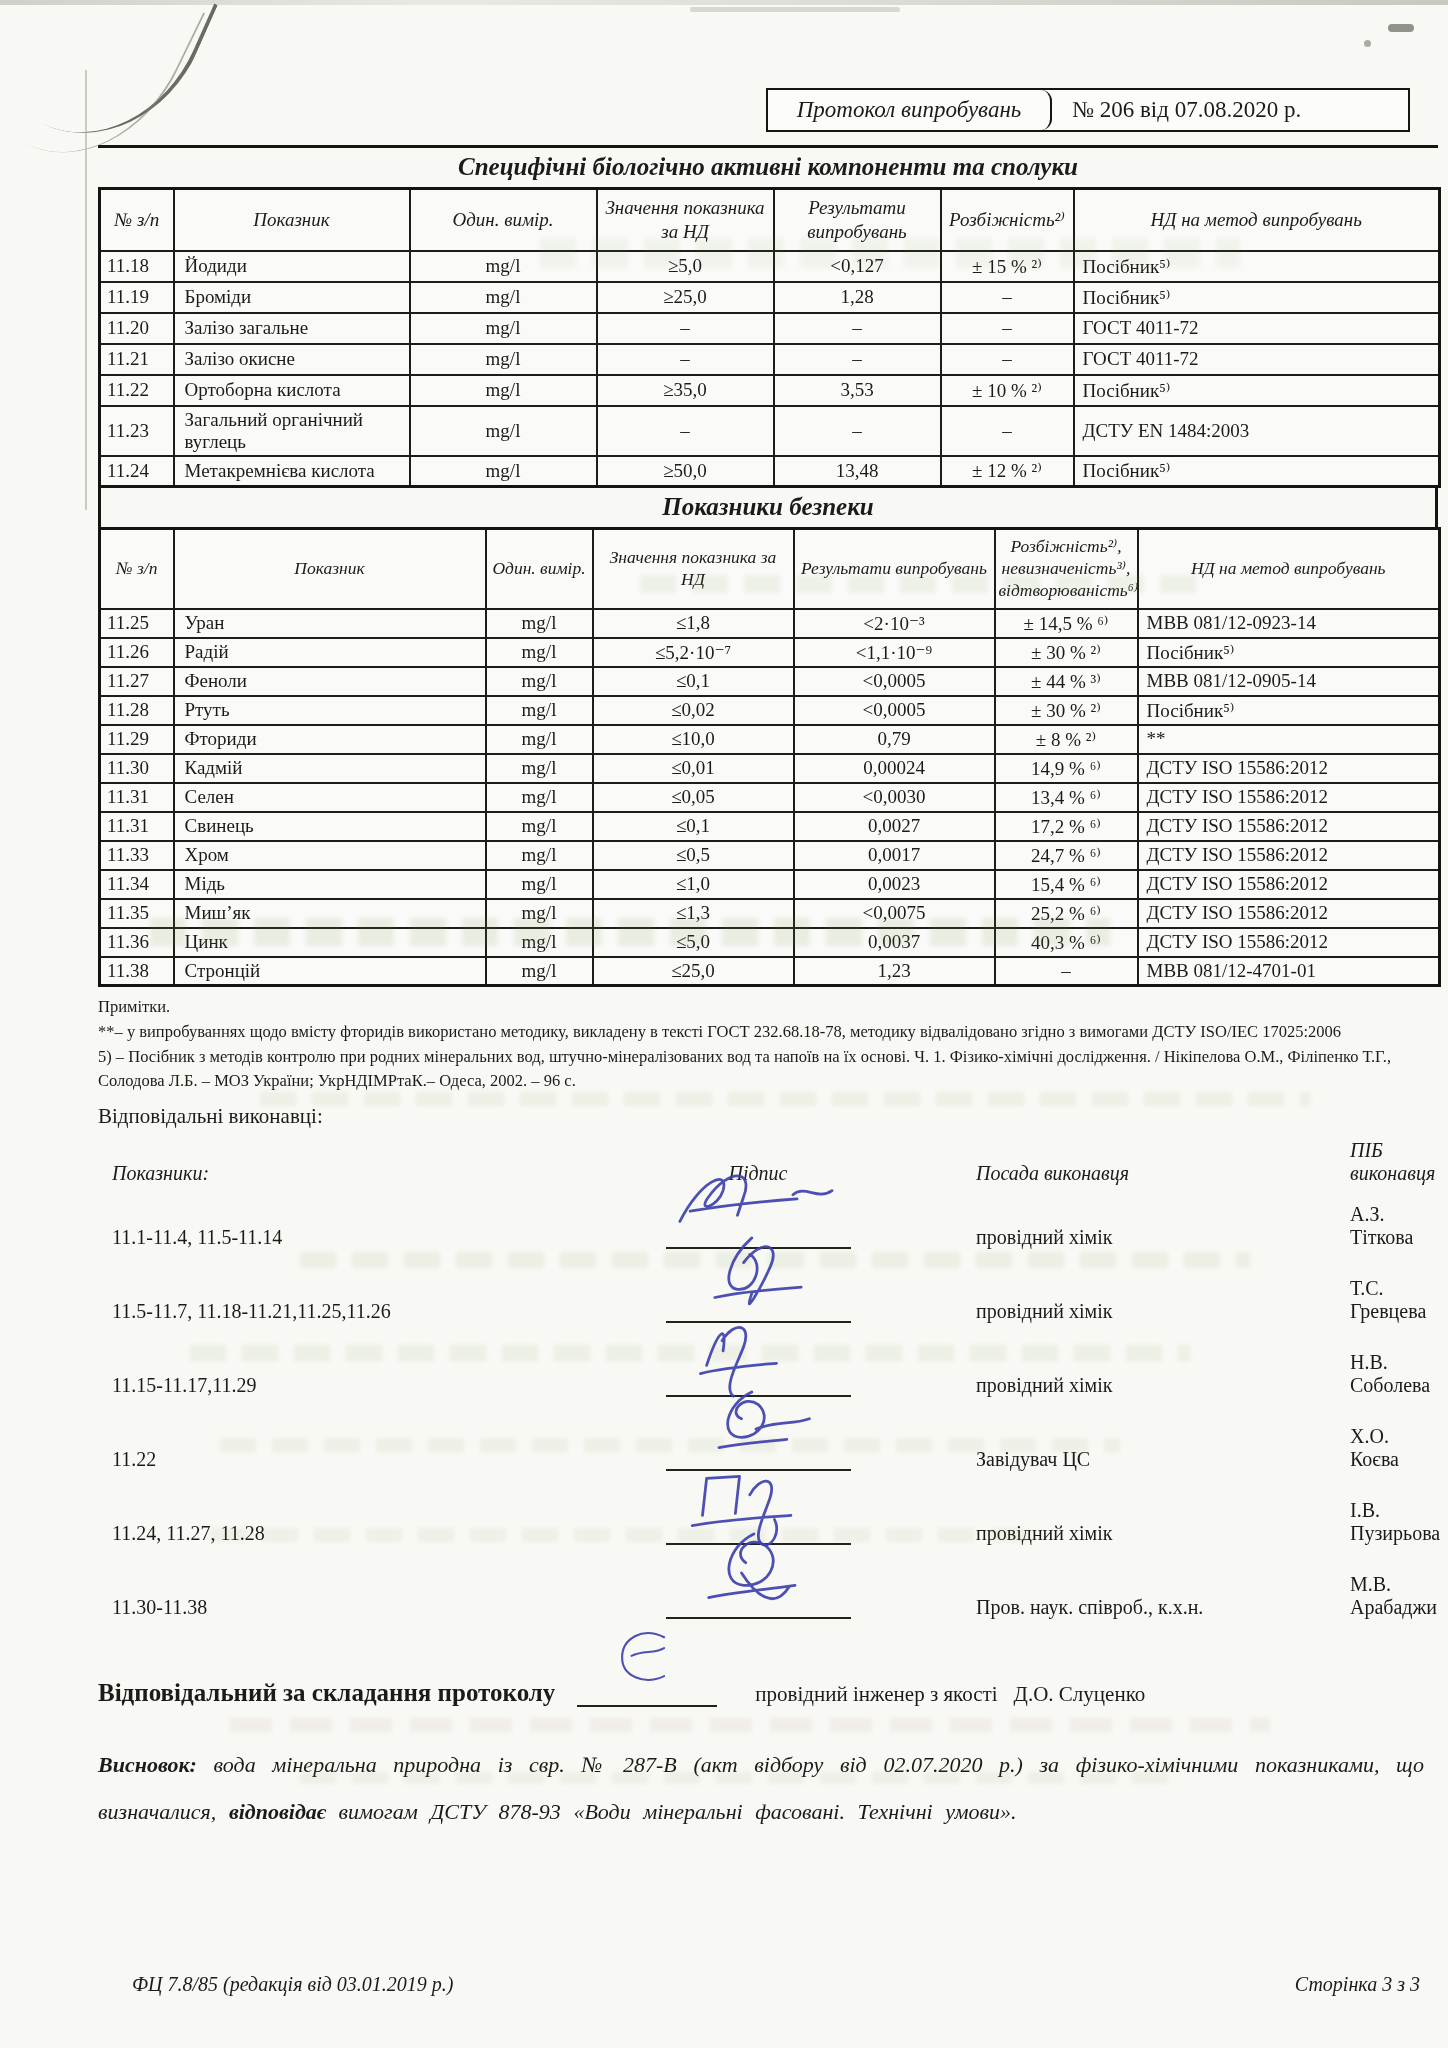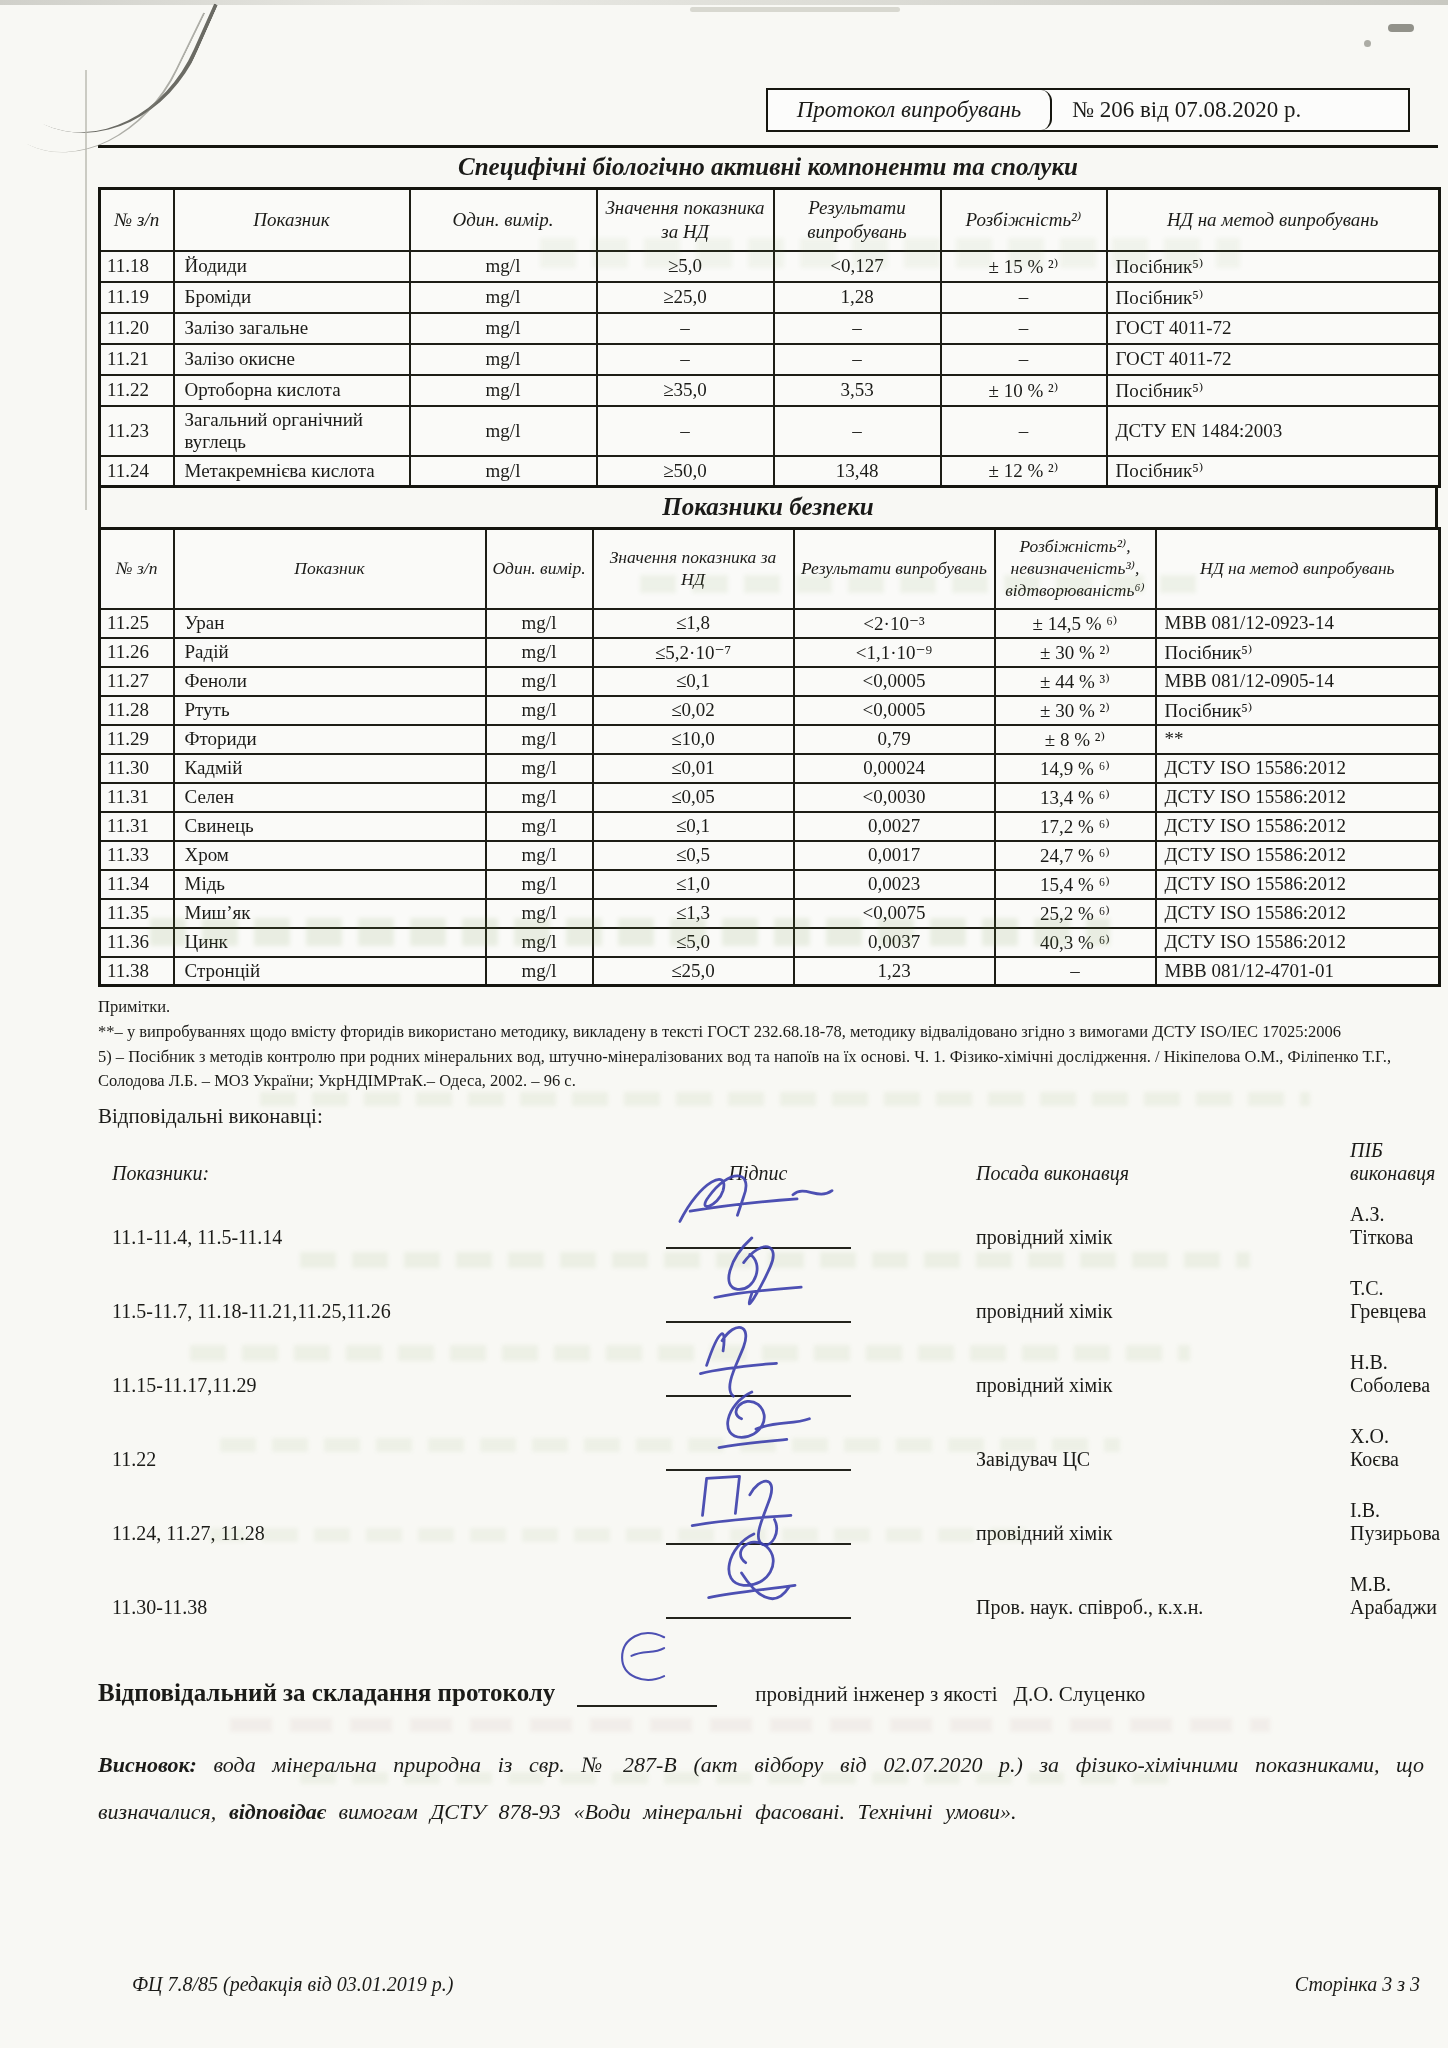--- a/index.html
+++ b/index.html
@@ -46,24 +46,24 @@
   .th{font-style:italic;text-align:center;font-weight:normal;line-height:1.25;padding:6px 3px;}
   .t2 .th{font-size:17.5px;}
   .td{height:31px;}
   .t2 .td{height:29px;font-size:19px;}
   .cell-num{text-align:left;padding-left:6px;}
   .cell-name{text-align:left;padding-left:10px;}
   .cell-unit,.cell-nd,.cell-result,.cell-div{text-align:center;}
   .cell-method{text-align:left;padding-left:8px;}
   
   .t1 .w1{width:74px;} .t1 .w2{width:236px;} .t1 .w3{width:187px;} .t1 .w4{width:177px;}
-  .t1 .w5{width:167px;} .t1 .w6{width:166px;} .t1 .w7{width:auto;}
+  .t1 .w5{width:167px;} .t1 .w6{width:133px;} .t1 .w7{width:auto;}
   
   .t2 .w1{width:74px;} .t2 .w2{width:312px;} .t2 .w3{width:107px;} .t2 .w4{width:201px;}
-  .t2 .w5{width:201px;} .t2 .w6{width:161px;} .t2 .w7{width:auto;}
+  .t2 .w5{width:201px;} .t2 .w6{width:143px;} .t2 .w7{width:auto;}
   
   .notes{margin-top:8px;font-size:16.5px;line-height:1.5;}
   .notes .n-title{font-size:16.5px;}
   
   .exec-heading{margin-top:10px;font-size:21px;font-weight:normal;}
   .exec-grid{display:grid;grid-template-columns:500px 320px 360px 1fr;align-items:end;}
   .exec-head{font-style:italic;font-size:20px;padding-top:10px;}
   .exec-head.h-ind{padding-left:14px;}
   .exec-head.h-sign{text-align:center;}
   .exec-head.h-pos{padding-left:58px;}

